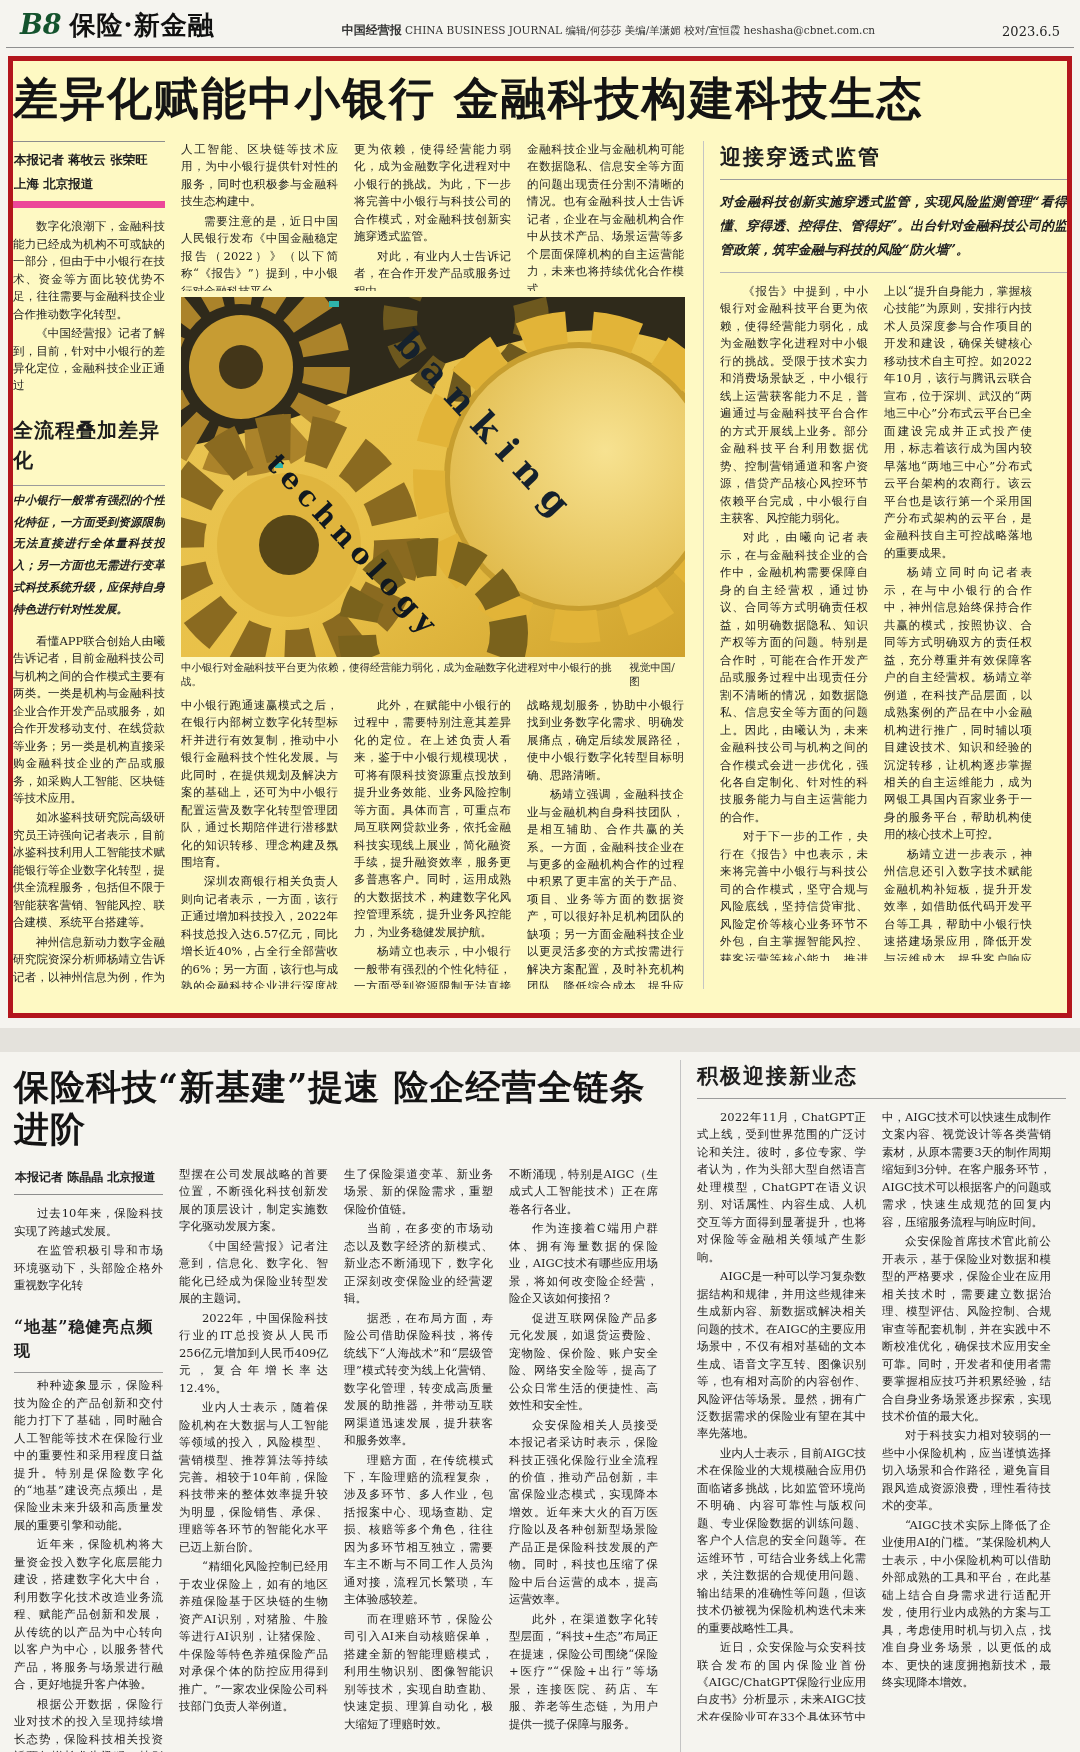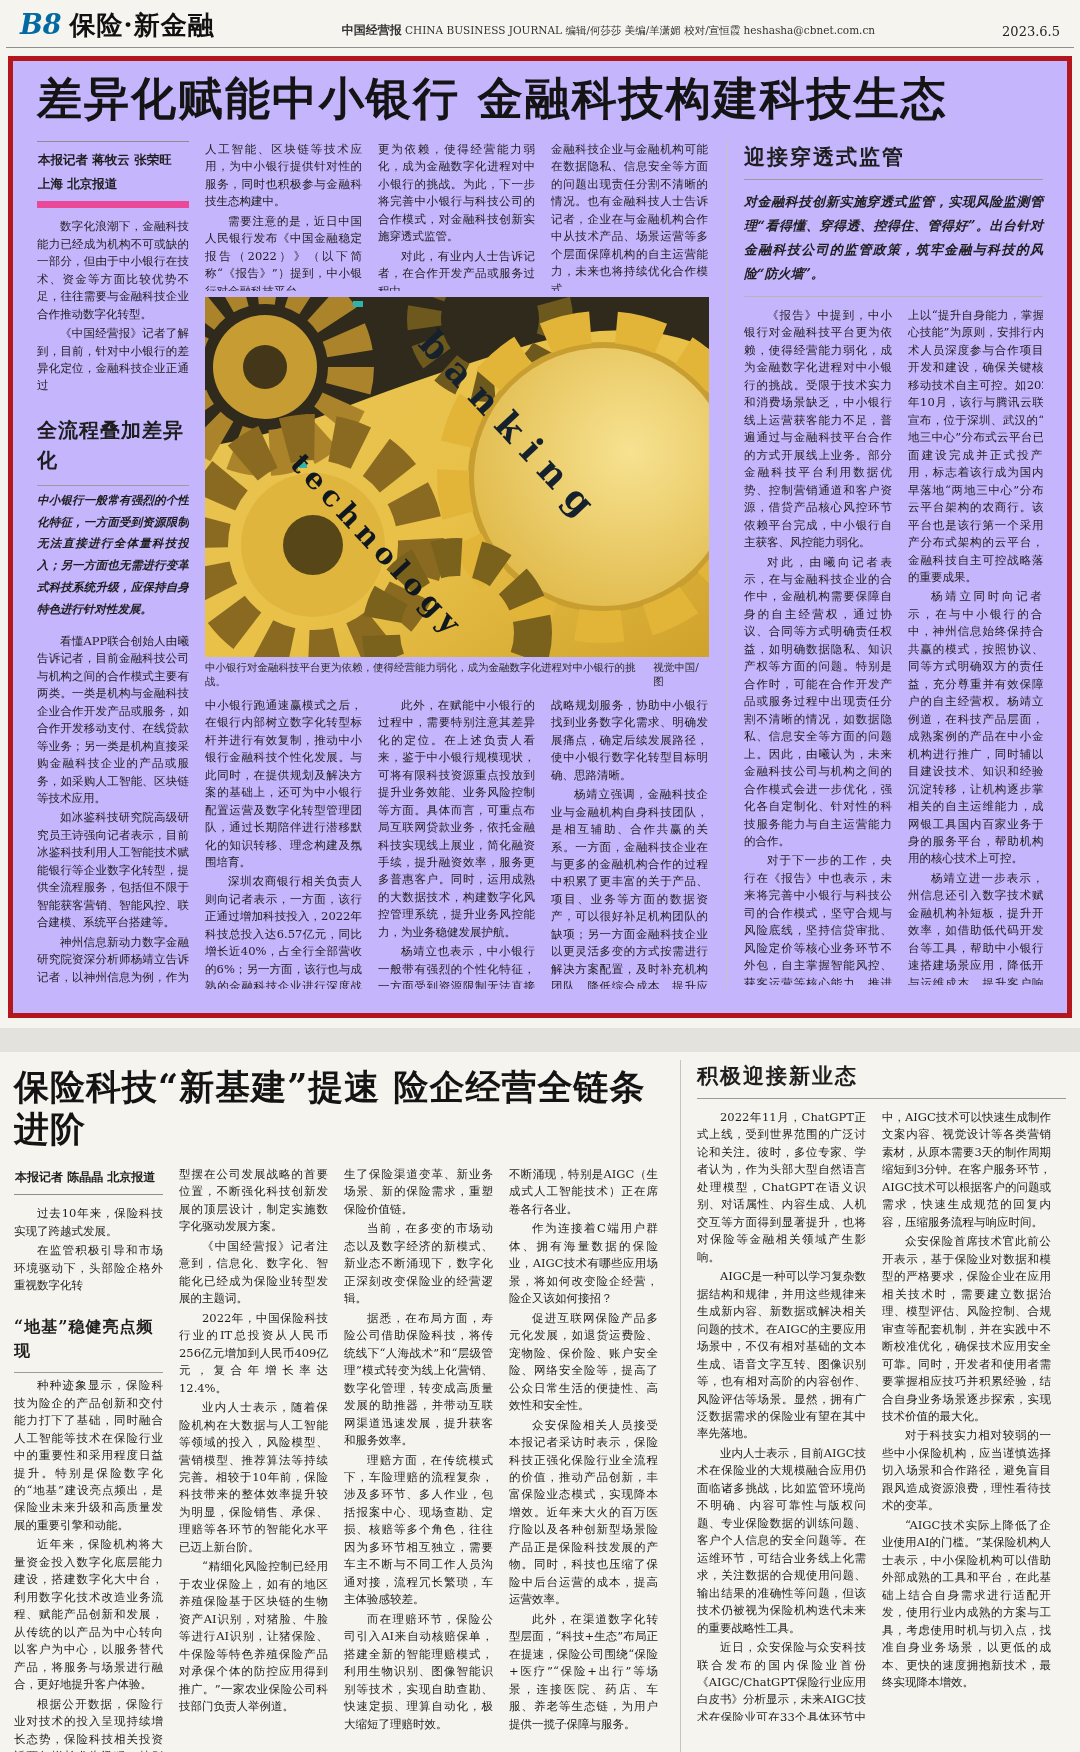--- a/index.html
+++ b/index.html
@@ -6,28 +6,28 @@
   body{
     width:1080px;height:1752px;overflow:hidden;
     background:#f5f4ef;
     font-family:"DejaVu Serif","Liberation Serif",serif;
     color:#1e1e1e;
   }
   
   .masthead{display:flex;align-items:flex-end;justify-content:space-between;
     padding:8px 14px 4px;border-bottom:1px solid #8f8f8f;margin:0 6px;}
   .mh-left{display:flex;align-items:baseline;gap:8px;}
-  .page-no{color:#0369a1;font-size:27px;font-weight:700;font-style:italic;}
+  .page-no{color:#14532d;font-size:27px;font-weight:700;font-style:italic;}
   .section-name{font-size:26px;font-weight:700;letter-spacing:1px;color:#111;}
   .mh-center{font-size:10.5px;color:#333;padding-bottom:4px;white-space:nowrap;}
   .mh-center b{font-size:12px;}
   .mh-date{font-size:13px;color:#222;padding-bottom:4px;}
   
-  .article1{margin:8px 8px 0;border:5px solid #b3161c;background:#c4b5fd;
-    box-sizing:border-box;height:962px;padding:8px 24px 10px;overflow:hidden;}
+  .article1{margin:8px 8px 0;border:5px solid #b3161c;background:#fef9c3;
+    box-sizing:border-box;height:962px;padding:8px 0 10px;overflow:hidden;}
   .a1-headline{font-size:45px;font-weight:700;letter-spacing:2px;color:#141414;
     margin:4px 0 16px;line-height:1.15;}
   .a1-body{display:flex;gap:18px;}
   .col{font-size:11.5px;line-height:1.52;text-align:justify;}
   .para{margin:0 0 2px;text-indent:2em;}
   .cont .para:first-child{text-indent:0;}
   .a1-left{display:flex;gap:16px;width:672px;flex:none;}
   .a1-col1{width:152px;flex:none;height:842px;overflow:hidden;}
   .a1-sub{width:504px;flex:none;}
   .a1-subtop{display:flex;gap:16px;height:150px;overflow:hidden;}

